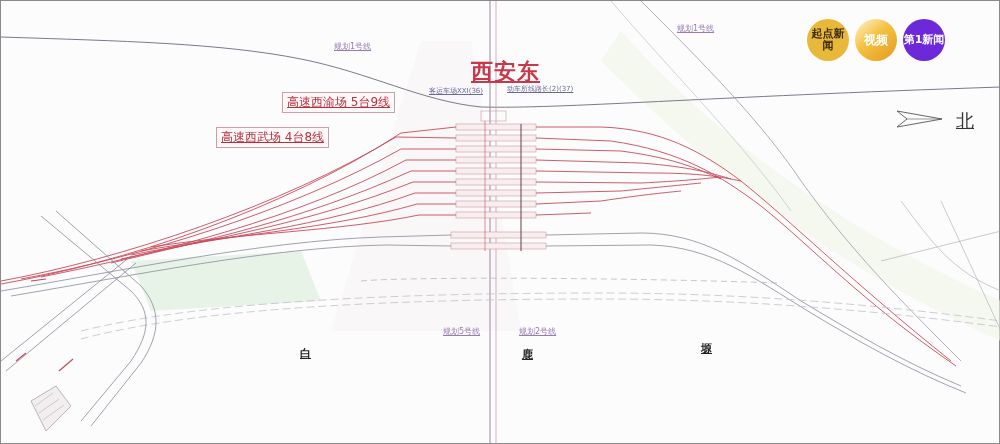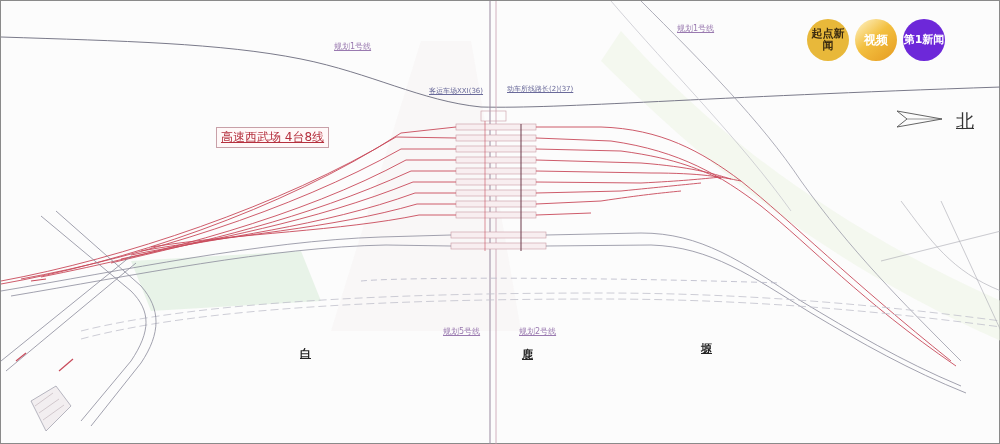--- a/index.html
+++ b/index.html
@@ -112,23 +112,25 @@
       <path d="M880 260 C920 250, 960 240, 1000 230"></path>
       <path d="M940 200 L1000 330"></path>
     </g>
 
     <g transform="translate(896,118)">
       <path d="M0 -8 L45 0 L0 8 L10 0 Z" fill="none" stroke="#555" stroke-width="0.9"></path>
       <line x1="10" y1="0" x2="45" y2="0" stroke="#555" stroke-width="0.6"></line>
     </g>
   </svg>
 
+  <div class="label station-title">西安东</div>
   <div class="label sub-note" style="left:428px;top:85px;">客运车场XXI(36)</div>
   <div class="label sub-note" style="left:506px;top:83px;">动车所线路长(2)(37)</div>
 
+  <div class="label yard-box" style="left:281px;top:91px;">高速西渝场  5台9线</div>
   <div class="label yard-box" style="left:215px;top:126px;">高速西武场  4台8线</div>
 
   <div class="label road" style="left:333px;top:40px;">规划1号线</div>
   <div class="label road" style="left:676px;top:22px;">规划1号线</div>
   <div class="label road" style="left:442px;top:325px;">规划5号线</div>
   <div class="label road" style="left:518px;top:325px;">规划2号线</div>
 
   <div class="label area" style="left:299px;top:345px;">白</div>
   <div class="label area" style="left:521px;top:346px;">鹿</div>
   <div class="label area" style="left:700px;top:340px;">塬</div>

